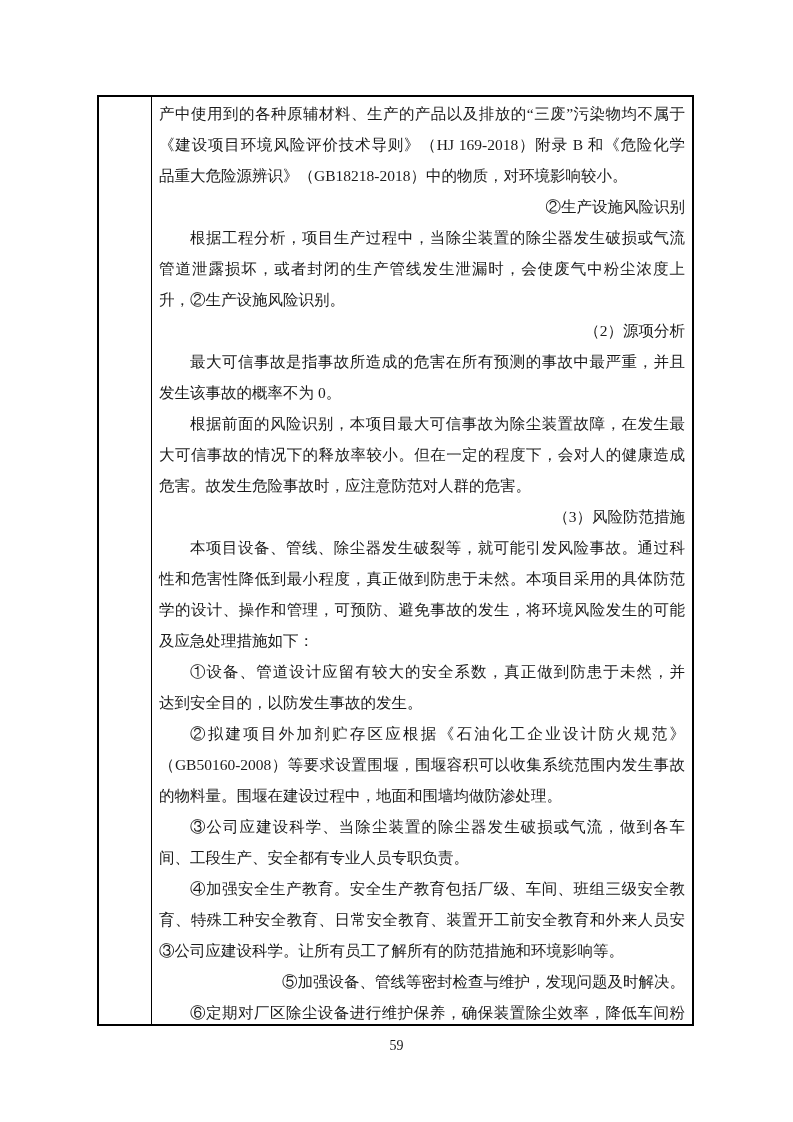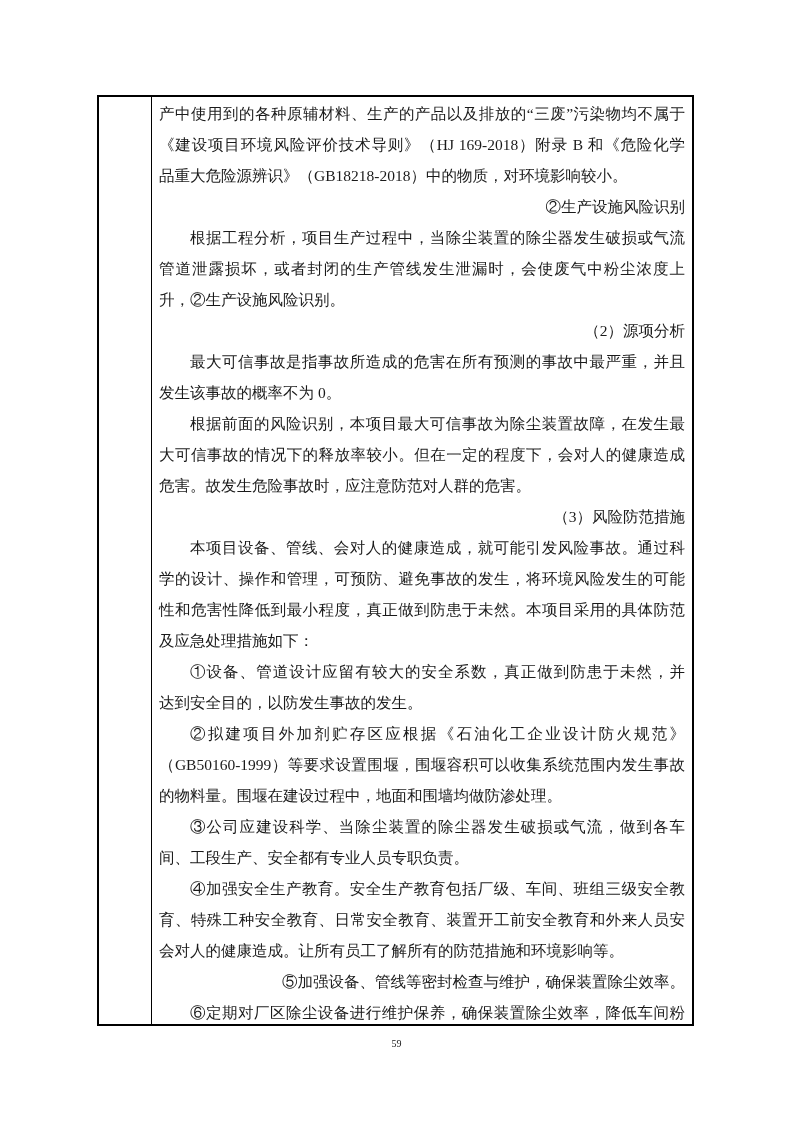--- a/index.html
+++ b/index.html
@@ -54,21 +54,21 @@
   .line.indent {
     text-indent: 2em;
     text-align: right;
   }
   .page-number {
     position: absolute;
     top: 1038px;
     left: 0;
     width: 100%;
     text-align: center;
-    font-size: 10px;
+    font-size: 14px;
     color: #1a1a1a;
   }
 </style>
 </head>
 <body>
 
 <div class="page">
   <div class="doc-table">
     <div class="col-left"></div>
     <div class="col-main">
@@ -79,32 +79,32 @@
         <div class="line indent fill">根据工程分析，项目生产过程中，当除尘装置的除尘器发生破损或气流</div>
         <div class="line fill">管道泄露损坏，或者封闭的生产管线发生泄漏时，会使废气中粉尘浓度上</div>
         <div class="line">升，②生产设施风险识别。</div>
         <div class="line indent">（2）源项分析</div>
         <div class="line indent fill">最大可信事故是指事故所造成的危害在所有预测的事故中最严重，并且</div>
         <div class="line">发生该事故的概率不为 0。</div>
         <div class="line indent fill">根据前面的风险识别，本项目最大可信事故为除尘装置故障，在发生最</div>
         <div class="line fill">大可信事故的情况下的释放率较小。但在一定的程度下，会对人的健康造成</div>
         <div class="line">危害。故发生危险事故时，应注意防范对人群的危害。</div>
         <div class="line indent">（3）风险防范措施</div>
-        <div class="line indent fill">本项目设备、管线、会对人的健康造成，就可能引发风险事故。通过科</div>
+        <div class="line indent fill">本项目设备、管线、除尘器发生破裂等，就可能引发风险事故。通过科</div>
+        <div class="line fill">性和危害性降低到最小程度，真正做到防患于未然。本项目采用的具体防范</div>
         <div class="line fill">学的设计、操作和管理，可预防、避免事故的发生，将环境风险发生的可能</div>
-        <div class="line fill">性和危害性降低到最小程度，真正做到防患于未然。本项目采用的具体防范</div>
         <div class="line">及应急处理措施如下：</div>
         <div class="line indent fill">①设备、管道设计应留有较大的安全系数，真正做到防患于未然，并</div>
         <div class="line">达到安全目的，以防发生事故的发生。</div>
         <div class="line indent fill">②拟建项目外加剂贮存区应根据《石油化工企业设计防火规范》</div>
-        <div class="line fill">（GB50160-1999）等要求设置围堰，围堰容积可以收集系统范围内发生事故</div>
+        <div class="line fill">（GB50160-2008）等要求设置围堰，围堰容积可以收集系统范围内发生事故</div>
         <div class="line">的物料量。围堰在建设过程中，地面和围墙均做防渗处理。</div>
         <div class="line indent fill">③公司应建设科学、当除尘装置的除尘器发生破损或气流，做到各车</div>
         <div class="line">间、工段生产、安全都有专业人员专职负责。</div>
         <div class="line indent fill">④加强安全生产教育。安全生产教育包括厂级、车间、班组三级安全教</div>
         <div class="line fill">育、特殊工种安全教育、日常安全教育、装置开工前安全教育和外来人员安</div>
-        <div class="line">会对人的健康造成。让所有员工了解所有的防范措施和环境影响等。</div>
-        <div class="line indent">⑤加强设备、管线等密封检查与维护，确保装置除尘效率。</div>
+        <div class="line">③公司应建设科学。让所有员工了解所有的防范措施和环境影响等。</div>
+        <div class="line indent">⑤加强设备、管线等密封检查与维护，发现问题及时解决。</div>
         <div class="line indent fill">⑥定期对厂区除尘设备进行维护保养，确保装置除尘效率，降低车间粉</div>
       </div>
   </div>
   <div class="page-number">59</div>
 </div>
 
 </body></html>

